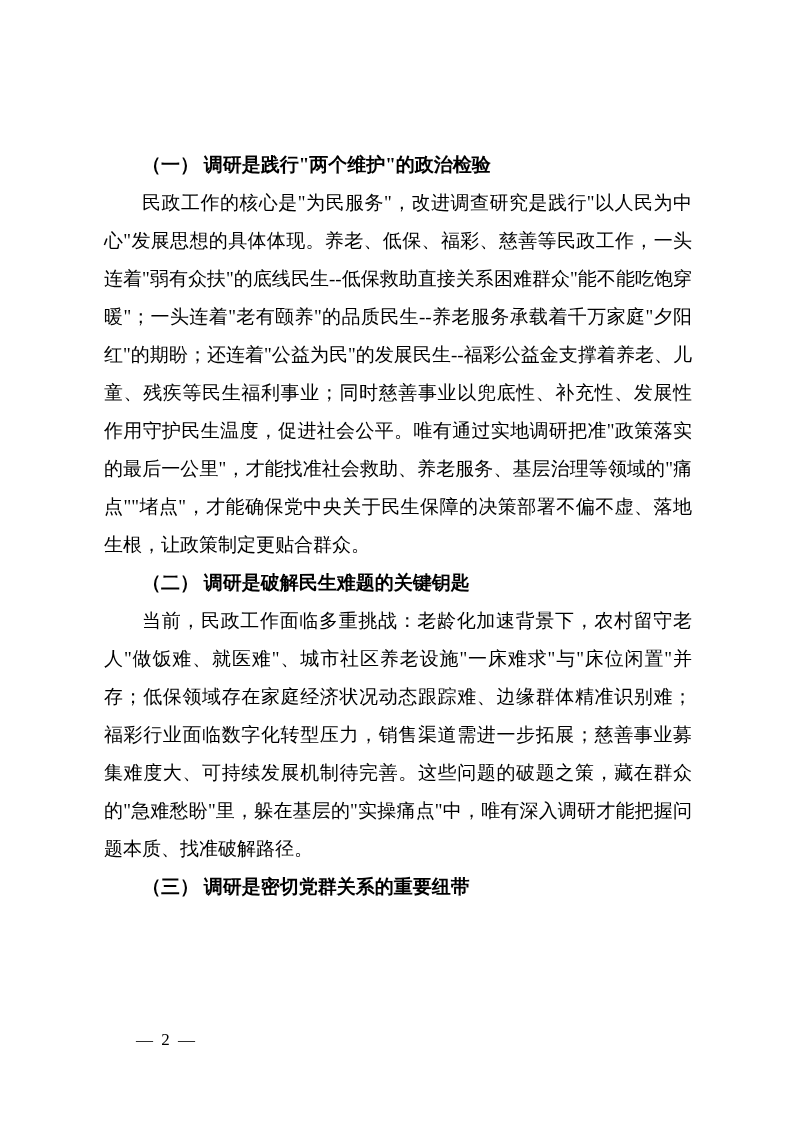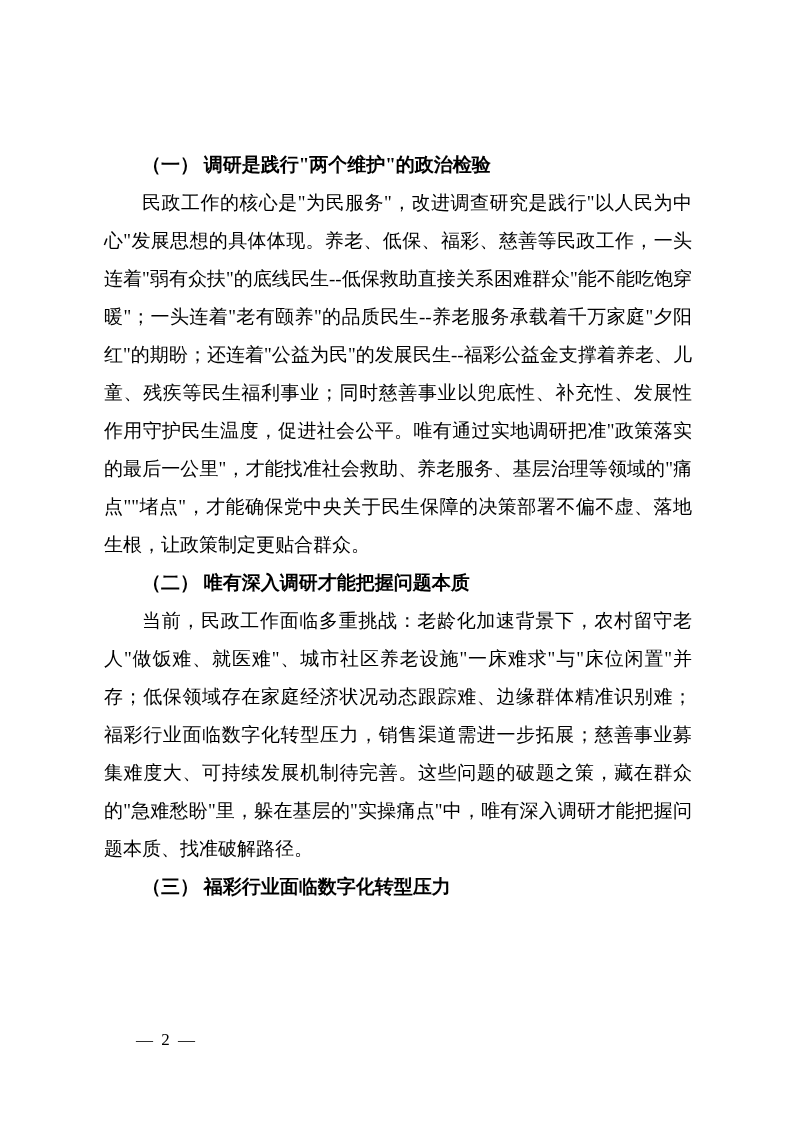--- a/index.html
+++ b/index.html
@@ -54,22 +54,22 @@
 </head>
 <body>
 
 <div class="doc-page">
 
   <div class="content">
 
     <h3 class="heading">（一） 调研是践行"两个维护"的政治检验</h3>
     <p class="para">民政工作的核心是"为民服务"，改进调查研究是践行"以人民为中心"发展思想的具体体现。养老、低保、福彩、慈善等民政工作，一头连着"弱有众扶"的底线民生--低保救助直接关系困难群众"能不能吃饱穿暖"；一头连着"老有颐养"的品质民生--养老服务承载着千万家庭"夕阳红"的期盼；还连着"公益为民"的发展民生--福彩公益金支撑着养老、儿童、残疾等民生福利事业；同时慈善事业以兜底性、补充性、发展性作用守护民生温度，促进社会公平。唯有通过实地调研把准"政策落实的最后一公里"，才能找准社会救助、养老服务、基层治理等领域的"痛点""堵点"，才能确保党中央关于民生保障的决策部署不偏不虚、落地生根，让政策制定更贴合群众。</p>
 
-    <h3 class="heading">（二） 唯有深入调研才能把握问题本质</h3>
+    <h3 class="heading">（二） 调研是破解民生难题的关键钥匙</h3>
     <p class="para">当前，民政工作面临多重挑战：老龄化加速背景下，农村留守老人"做饭难、就医难"、城市社区养老设施"一床难求"与"床位闲置"并存；低保领域存在家庭经济状况动态跟踪难、边缘群体精准识别难；福彩行业面临数字化转型压力，销售渠道需进一步拓展；慈善事业募集难度大、可持续发展机制待完善。这些问题的破题之策，藏在群众的"急难愁盼"里，躲在基层的"实操痛点"中，唯有深入调研才能把握问题本质、找准破解路径。</p>
 
-    <h3 class="heading">（三） 福彩行业面临数字化转型压力</h3>
+    <h3 class="heading">（三） 调研是密切党群关系的重要纽带</h3>
 
   </div>
 
   <div class="page-number">— 2 —</div>
 
 </div>
 
 </body></html>

